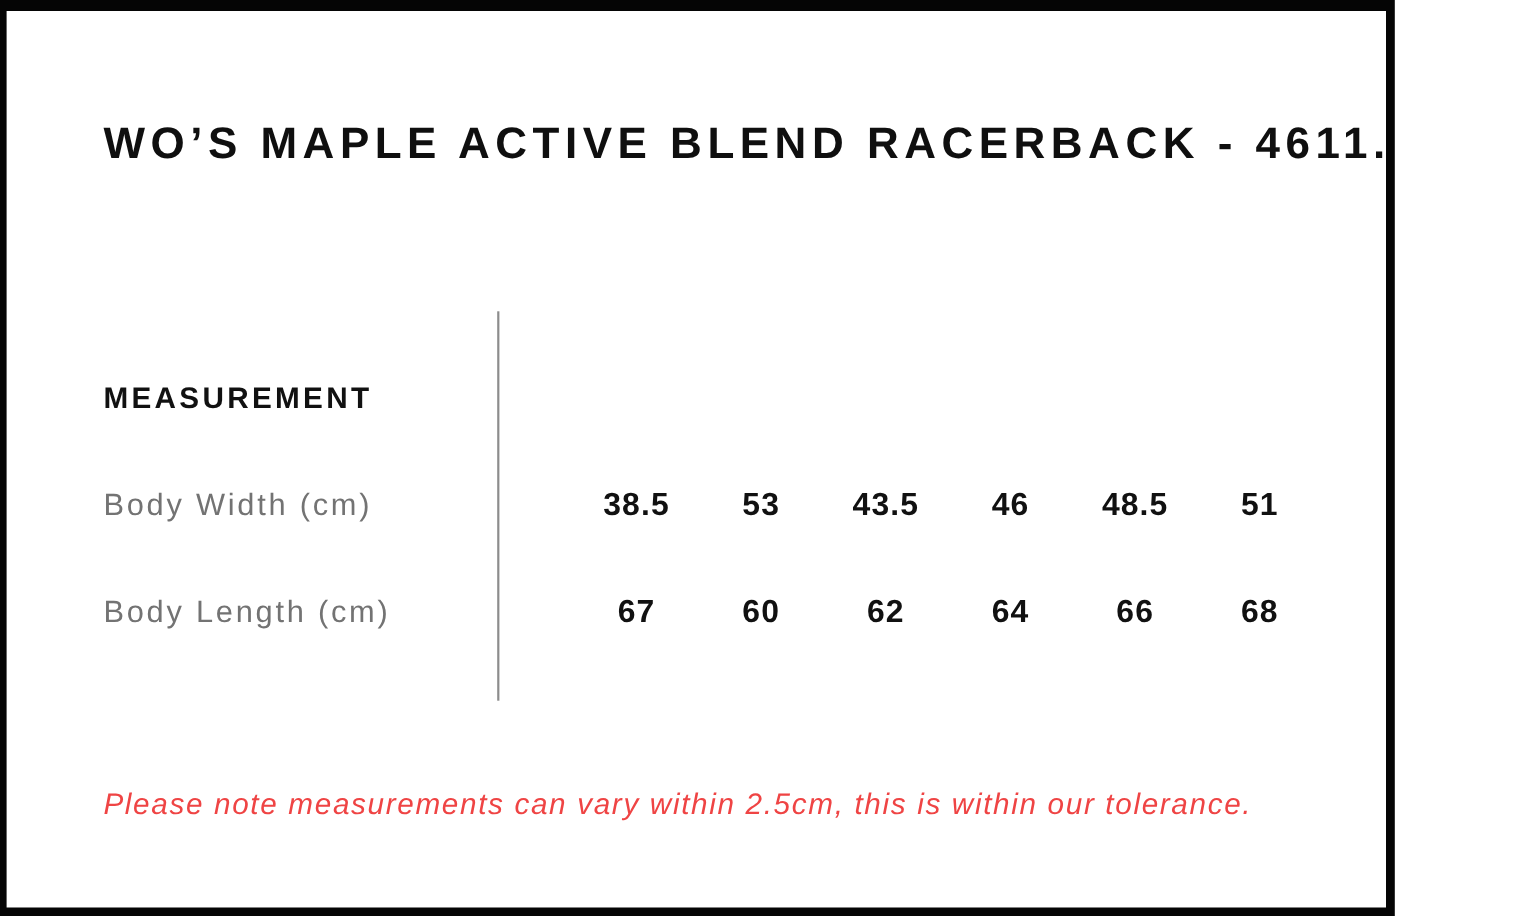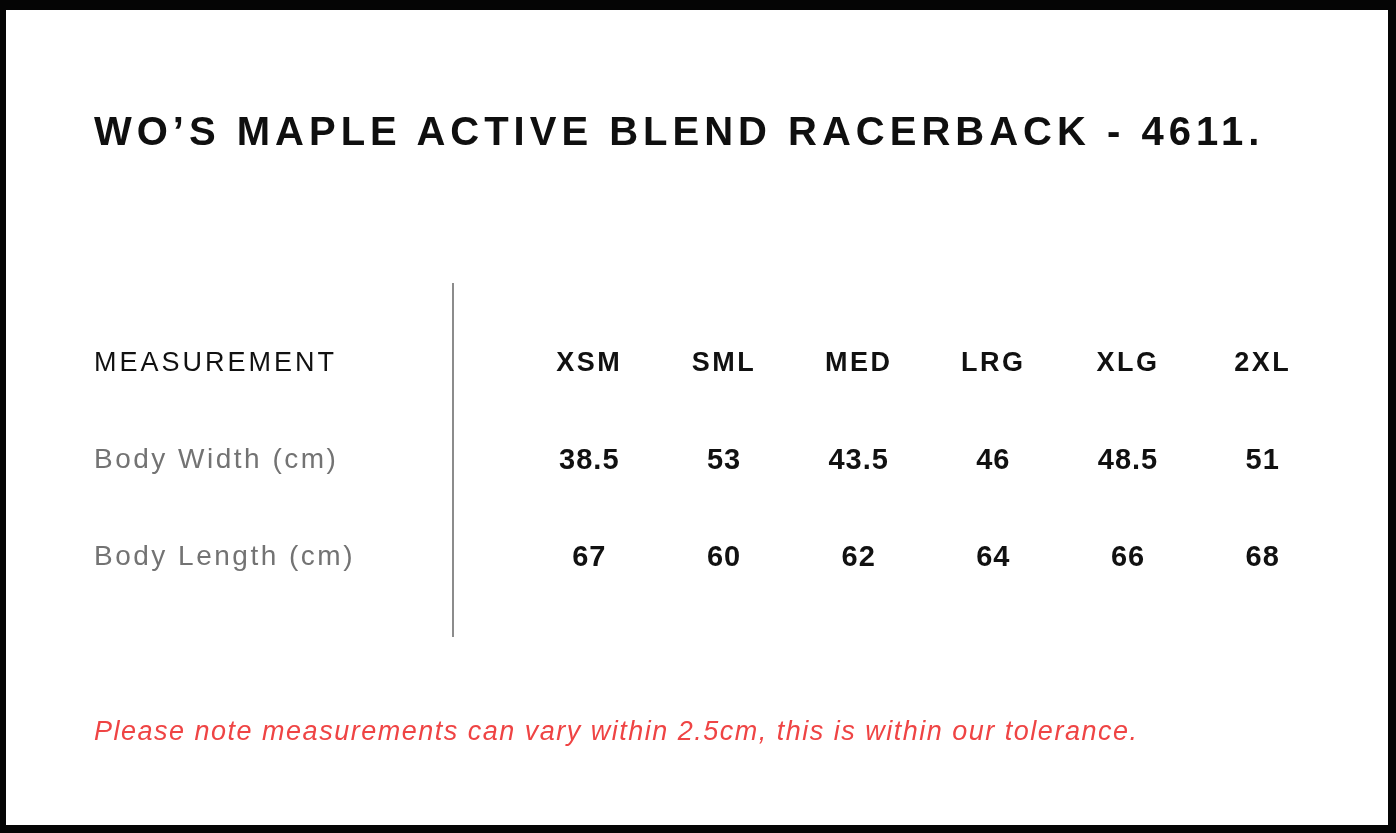--- a/index.html
+++ b/index.html
@@ -4,21 +4,21 @@
 <style>
   html, body { margin: 0; padding: 0; }
   body {
     width: 1396px; height: 833px;
     background: #ffffff;
     font-family: "Liberation Sans", sans-serif;
     overflow: hidden;
   }
   .sheet {
     box-sizing: border-box;
-    width: 1396px; height: 833px;
+    width: 1268px; height: 833px;
     background: #ffffff;
     border-style: solid;
     border-color: #050505;
     border-width: 10px 8px 8px 6px;
     padding: 0 0 0 88px;
     overflow: hidden;
   }
   .title {
     margin: 97px 0 0 0;
     font-size: 40px;
@@ -46,21 +46,21 @@
   .row { display: flex; align-items: center; }
   .label-cell {
     flex: none;
     width: 358px;
     font-size: 28px;
     letter-spacing: 2.5px;
     color: #737373;
     white-space: nowrap;
   }
   .header-row .label-cell {
-    font-weight: normal;
+    font-weight: bold;
     font-size: 27px;
     letter-spacing: 3px;
     color: #111111;
   }
   .cols { flex: 1; display: flex; padding-left: 70px; }
   .col {
     flex: 1;
     text-align: center;
     font-size: 29px;
     letter-spacing: 1px;
@@ -88,28 +88,20 @@
 
 <div class="sheet">
 
   <h1 class="title">WO’S MAPLE ACTIVE BLEND RACERBACK - 4611.</h1>
 
   <div class="size-table">
     <div class="divider"></div>
 
     <div class="row header-row">
       <div class="label-cell">MEASUREMENT</div>
-      <div class="cols">
-        <div class="col">XSM</div>
-        <div class="col">SML</div>
-        <div class="col">MED</div>
-        <div class="col">LRG</div>
-        <div class="col">XLG</div>
-        <div class="col">2XL</div>
-      </div>
     </div>
 
     <div class="row">
       <div class="label-cell">Body Width (cm)</div>
       <div class="cols">
         <div class="col">38.5</div>
         <div class="col">53</div>
         <div class="col">43.5</div>
         <div class="col">46</div>
         <div class="col">48.5</div>

